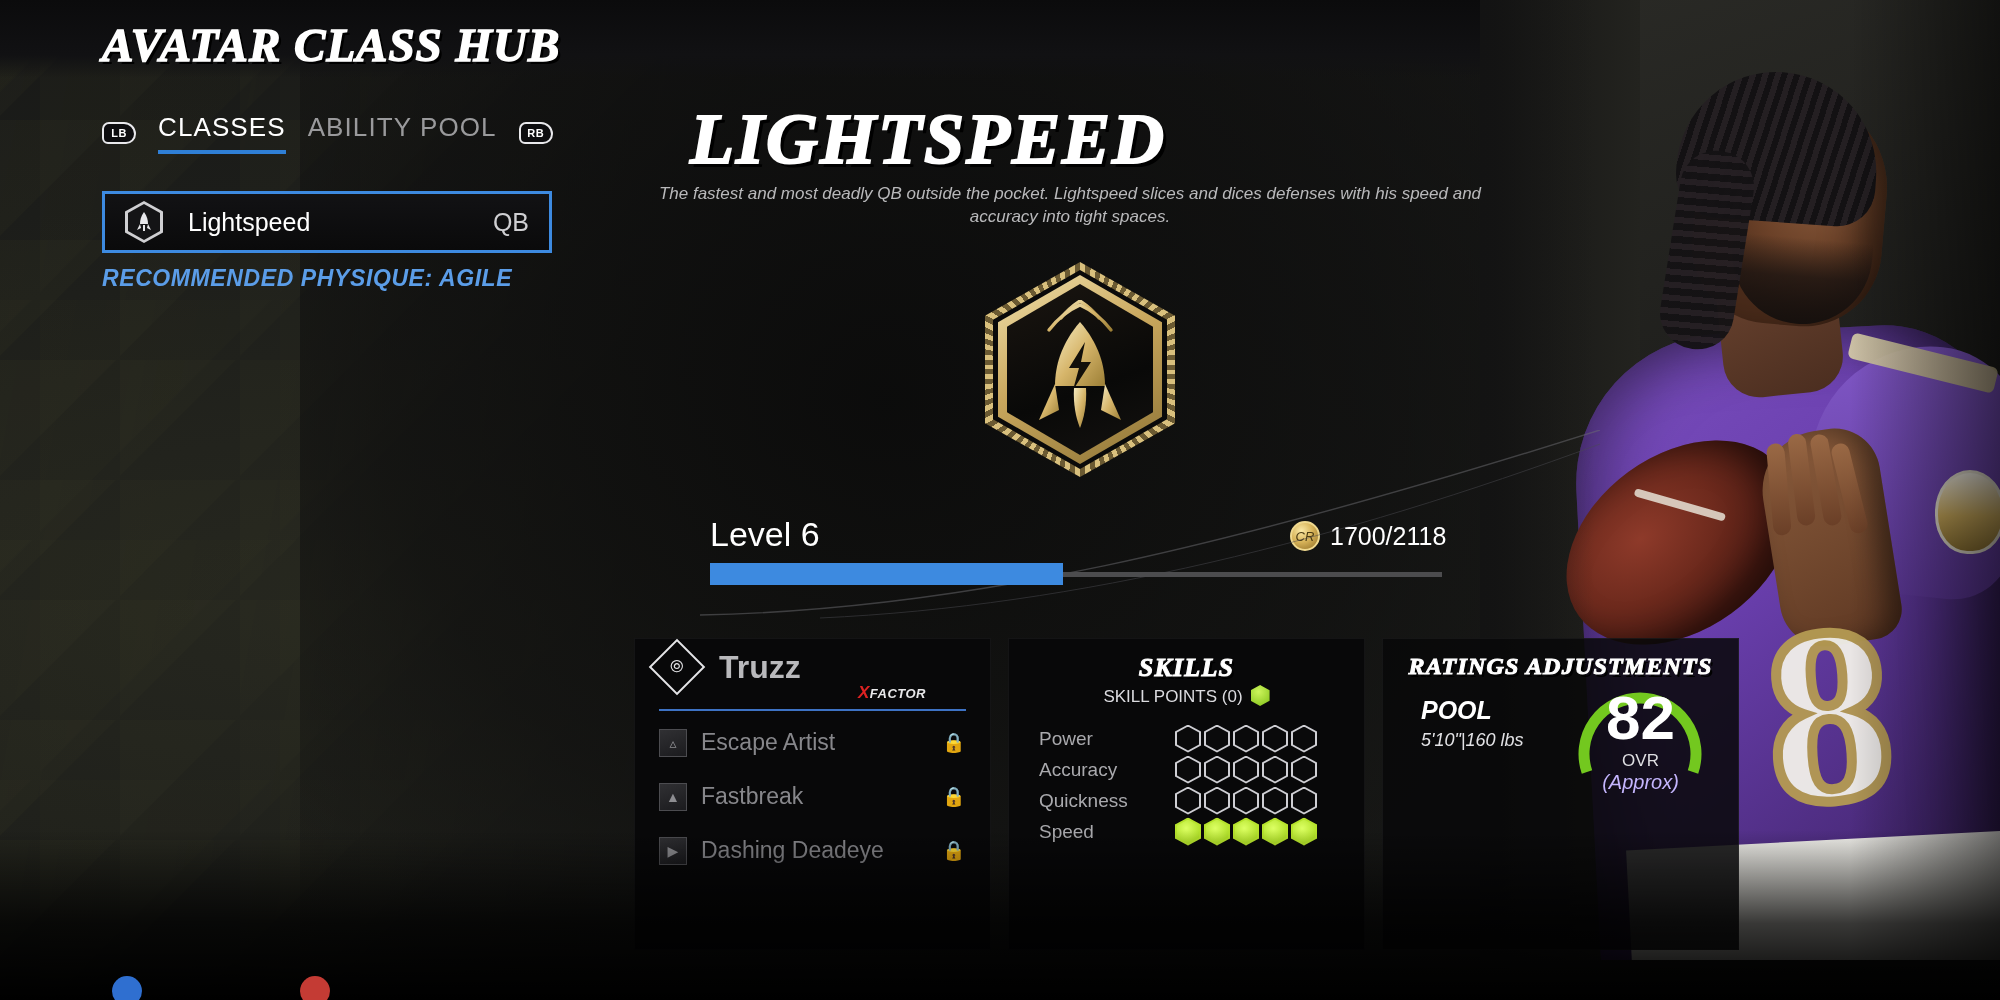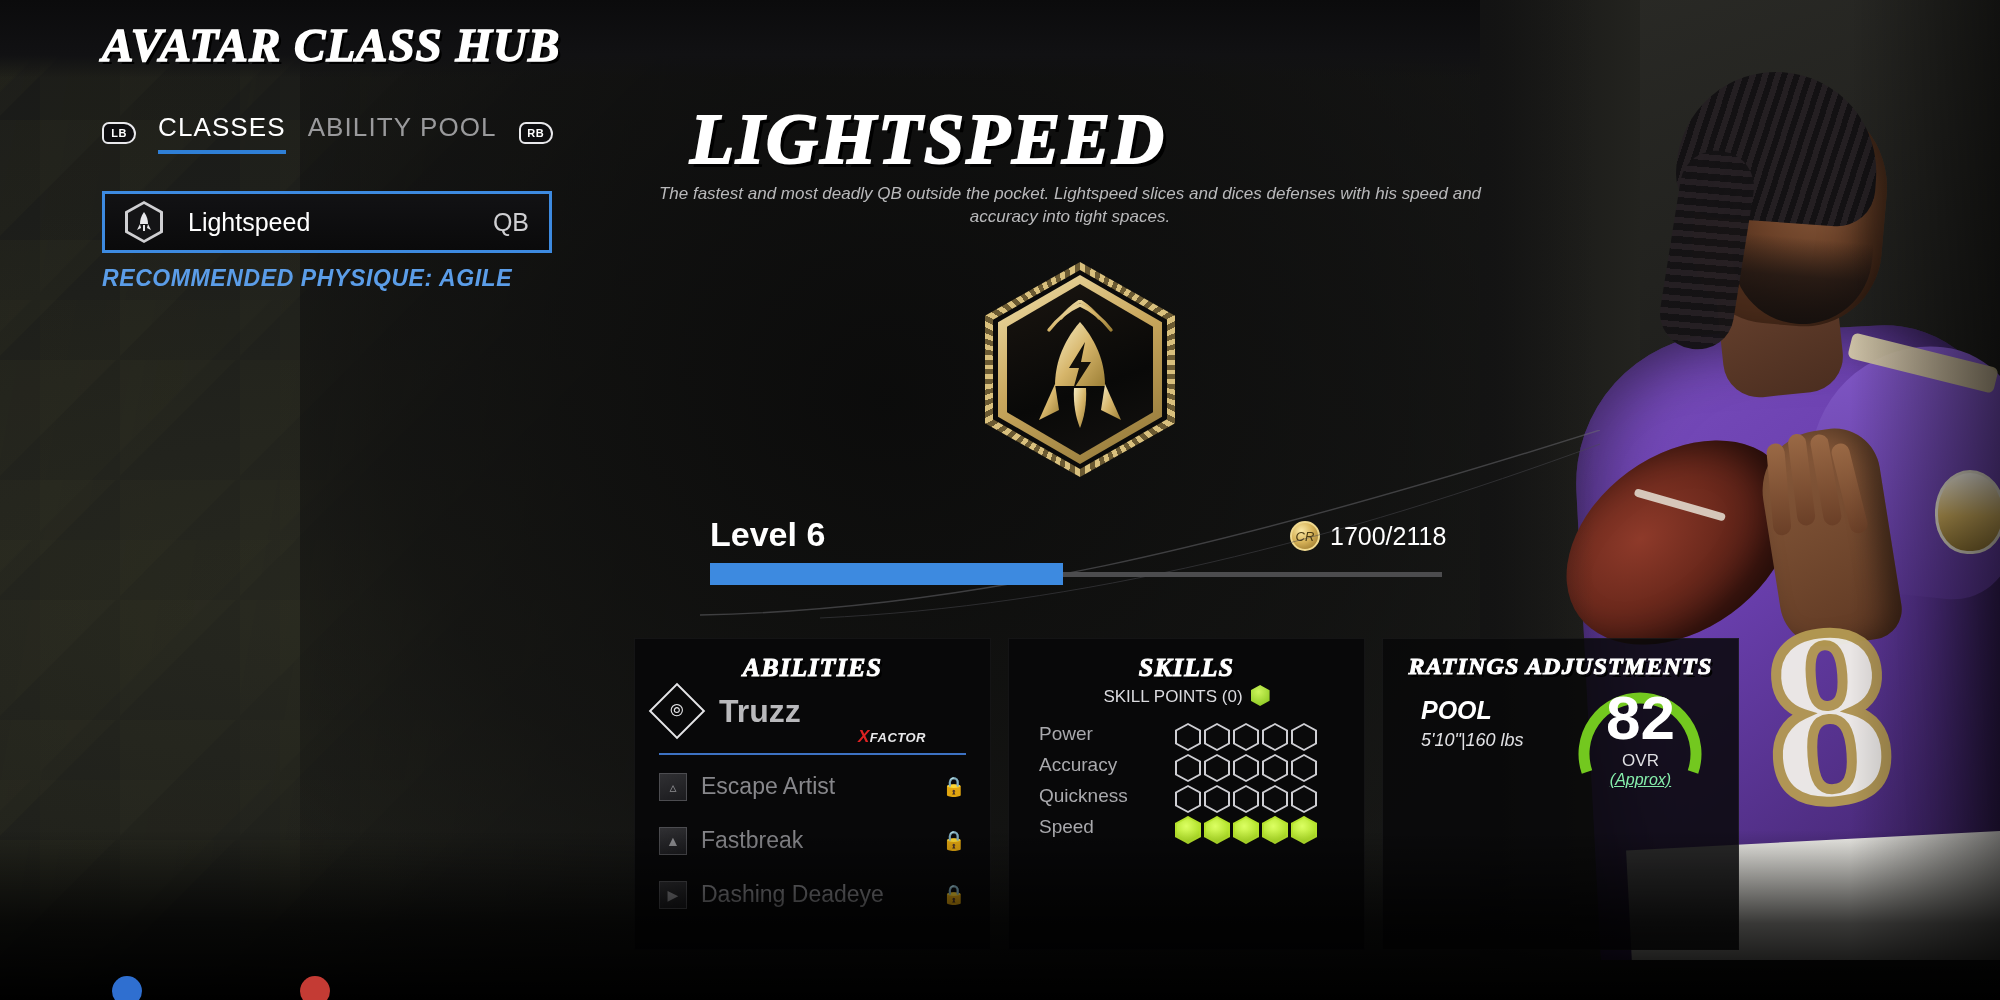--- a/index.html
+++ b/index.html
@@ -217,21 +217,21 @@
   .hex-mid{ inset:8px; background:#0a0a0a; }
   .hex-gold{ inset:13px; background:linear-gradient(150deg,#f2e2ad,#c9a75d 45%,#8d7335); }
   .hex-inner{ inset:22px; background:linear-gradient(160deg,#1a1510,#090908 60%,#141210); }
   .badge-art{
     position:absolute; inset:0; display:flex; align-items:center; justify-content:center;
     z-index:5;
   }
 
   
   #level-label{
-    position:absolute; left:710px; top:515px; font-size:34px; font-weight:bold; color:#fff;
+    position:absolute; left:710px; top:515px; font-size:34px; font-weight:normal; color:#fff;
   }
   #xp-wrap{ position:absolute; left:1290px; top:521px; display:flex; align-items:center; gap:10px; }
   .coin{
     width:30px; height:30px; border-radius:50%;
     background:radial-gradient(circle at 36% 30%, #fbe9a6 0%, #d8b45a 45%, #8c6a22 100%);
     border:2px solid #f0d98f;
     display:flex; align-items:center; justify-content:center;
     font-size:13px; font-weight:normal; font-style:italic; color:#4a3a12;
   }
   #xp-text{ font-size:25px; color:#fff; }
@@ -286,21 +286,21 @@
   .lock{ margin-left:auto; font-size:19px; color:#ededf0; }
 
   
   .skill-points{ text-align:center; margin-top:2px; font-size:17px; color:#dcdce0; }
   .skill-points .gem{
     display:inline-block; width:19px; height:21px; margin-left:8px; vertical-align:-4px;
     clip-path:polygon(50% 0%,100% 25%,100% 75%,50% 100%,0% 75%,0% 25%);
     background:radial-gradient(circle at 40% 32%, #cdf55c, #7fbf16);
   }
   #skill-rows{ margin-top:16px; padding-left:30px; }
-  .skill-row{ display:flex; align-items:flex-start; height:31px; }
+  .skill-row{ display:flex; align-items:center; height:31px; }
   .skill-row .lbl{ width:136px; font-size:19px; color:#a9a9ad; }
   .pips{ display:flex; gap:3px; }
   .pip{
     width:26px; height:28px;
     clip-path:polygon(50% 0%,100% 25%,100% 75%,50% 100%,0% 75%,0% 25%);
     background:#cfcfd4;
     position:relative;
   }
   .pip::after{
     content:""; position:absolute; inset:2px;
@@ -309,21 +309,21 @@
   }
   .pip.on{ background:#b6e32c; box-shadow:0 0 9px rgba(165,226,30,.75); }
   .pip.on::after{ background:radial-gradient(circle at 42% 34%, #dcff63, #9ed312); }
 
   
   #rt-agile{ margin:16px 0 0 38px; font-size:25px; font-weight:bold; font-style:italic; color:#fff; }
   #rt-meas{ margin:5px 0 0 38px; font-size:18px; font-style:italic; color:#e2e2e5; }
   #ovr-wrap{ position:absolute; left:190px; top:48px; width:135px; text-align:center; }
   #ovr-num{ font-size:62px; font-weight:bold; color:#fff; line-height:62px; }
   #ovr-lbl{ font-size:17px; color:#dfdfe2; margin-top:2px; }
-  #ovr-approx{ font-size:16px; font-style:italic; color:#86efac;text-decoration:underline; }
+  #ovr-approx{ font-size:20px; font-style:italic; color:#c4b5fd; }
   #ovr-arc{ position:absolute; left:182px; top:38px; }
 
   
   .hint{ position:absolute; bottom:-6px; width:30px; height:30px; border-radius:50%; }
   #hint-a{ left:112px; background:#2f6fd0; }
   #hint-b{ left:300px; background:#c43b34; }
 </style>
 </head>
 <body>
 
@@ -423,21 +423,20 @@
     <div id="xp-text">1700/2118</div>
   </div>
   <svg id="swoosh">
     <path d="M0 185 C260 180 520 120 900 0" fill="none" stroke="#6d6d72" stroke-width="1.4"></path>
     <path d="M120 188 C380 176 640 110 900 14" fill="none" stroke="#4a4a50" stroke-width="1"></path>
   </svg>
   <div id="xp-track"></div>
   <div id="xp-fill" style="width: 352.521px;"></div>
 
   <div class="panel" id="panel-abilities">
-    <div class="panel-title">ABILITIES</div>
 
     <div class="ability-main">
       <div class="diamond">
         <span>⦾</span>
       </div>
       <div class="nm">Truzz</div>
     </div>
     <div class="xfactor">
       <span class="x">X</span><span>FACTOR</span>
     </div>

